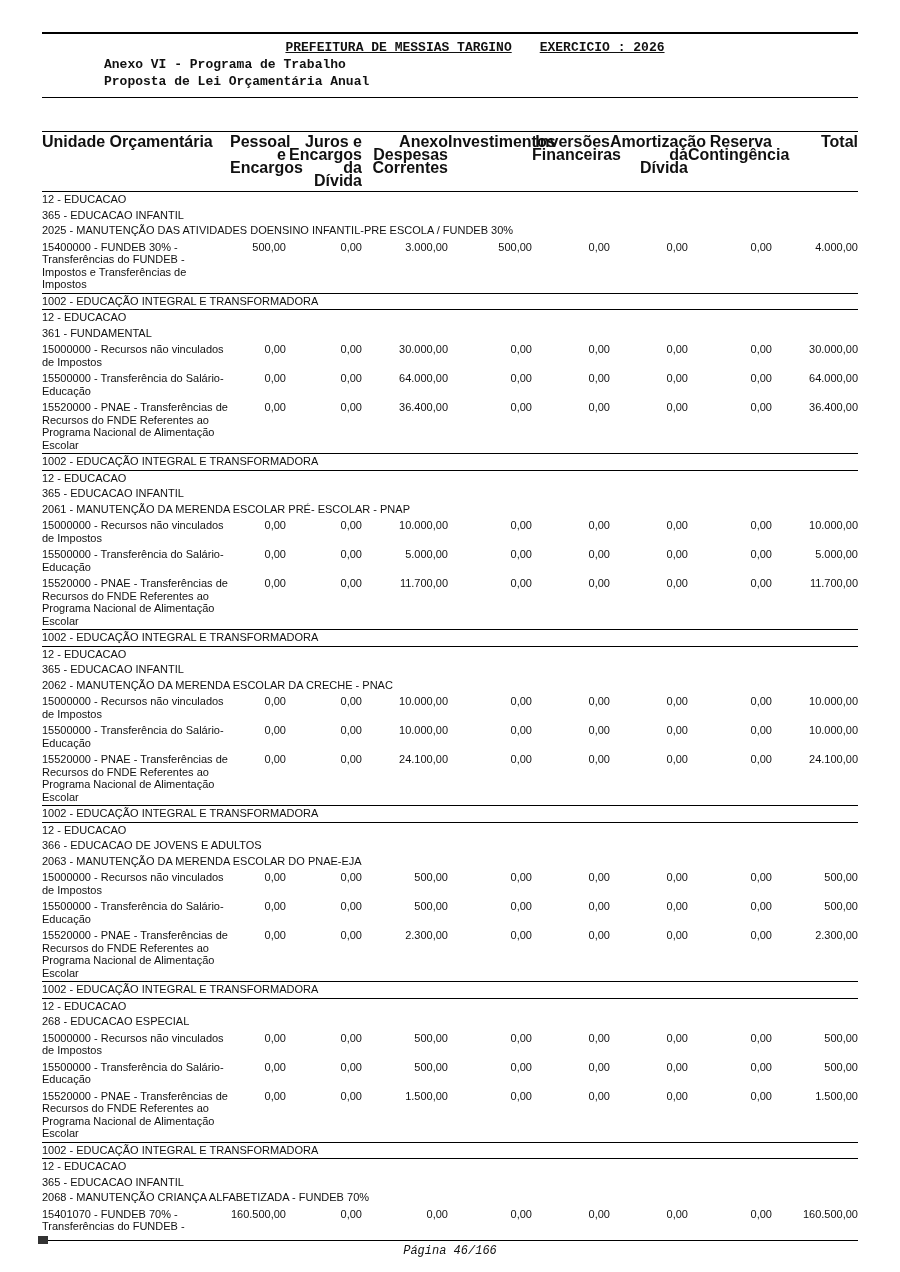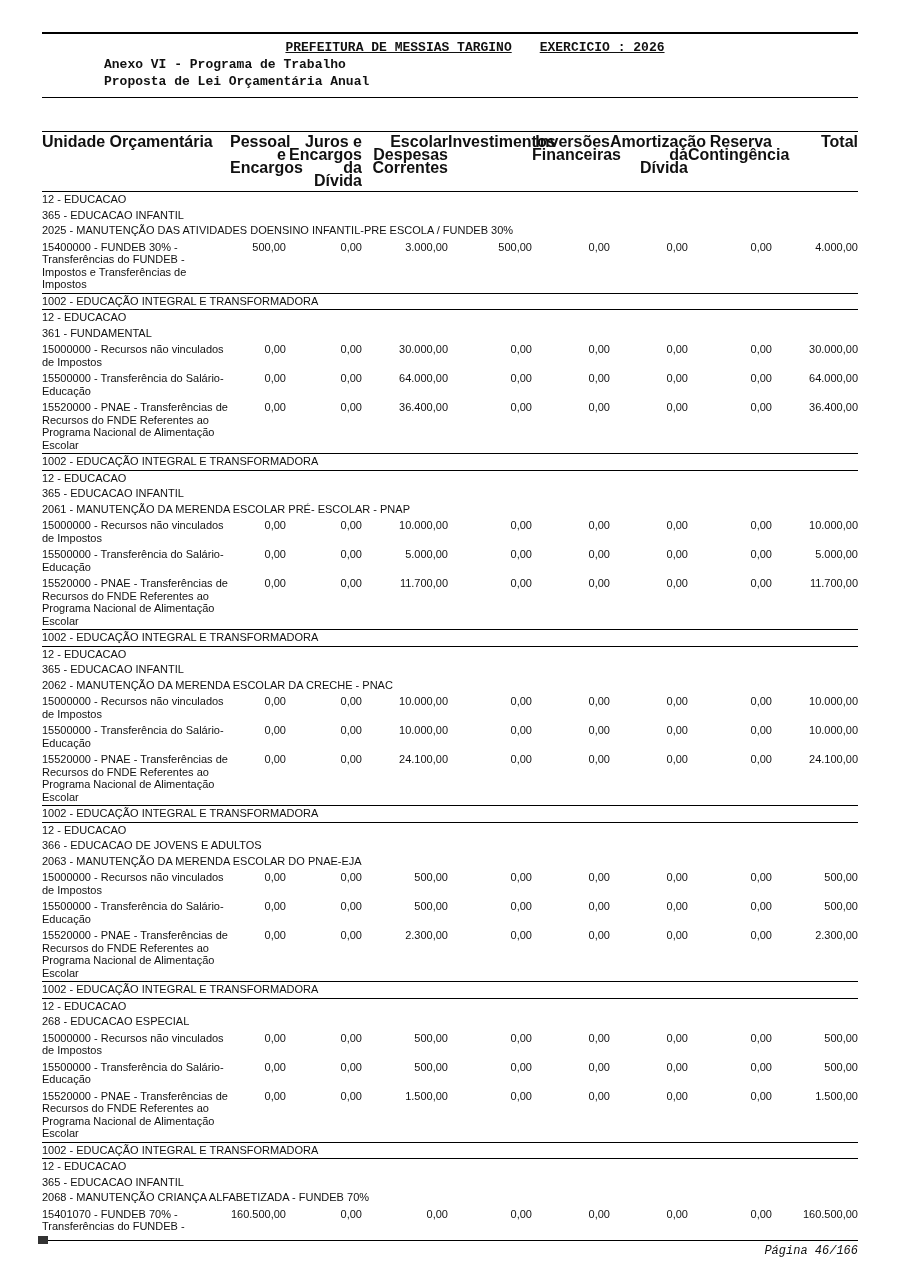--- a/index.html
+++ b/index.html
@@ -64,21 +64,21 @@
   td.cell-num { text-align: right; }
 
   
   .footer { position: absolute; left: 42px; right: 42px; top: 1240px; }
   .footer-rule { border-top: 1px solid #000; position: relative; height: 0; }
   .footer-marker {
     position: absolute; left: -4px; top: -5px;
     width: 10px; height: 8px; background: #333;
   }
   .page-number {
-    text-align: right;
+    text-align: center;
     font-family: "Liberation Mono", "DejaVu Sans Mono", monospace;
     font-style: italic;
     font-size: 12px;
     margin-top: 3px;
   }
 </style>
 </head>
 <body>
 
 <div class="page">
@@ -105,21 +105,21 @@
         <col style="width:86px">
     </colgroup>
     <thead>
       <tr>
           <th class="col-name">Unidade Orçamentária</th>
           <th class="col-num">Pessoal e
 Encargos</th>
           <th class="col-num">Juros e
 Encargos da
 Dívida</th>
-          <th class="col-num">Escolar
+          <th class="col-num">Anexo
 Despesas
 Correntes</th>
           <th class="col-num">Investimentos</th>
           <th class="col-num">Inversões
 Financeiras</th>
           <th class="col-num">Amortização da
 Dívida</th>
           <th class="col-num">Reserva
 Contingência</th>
           <th class="col-num">Total</th>

